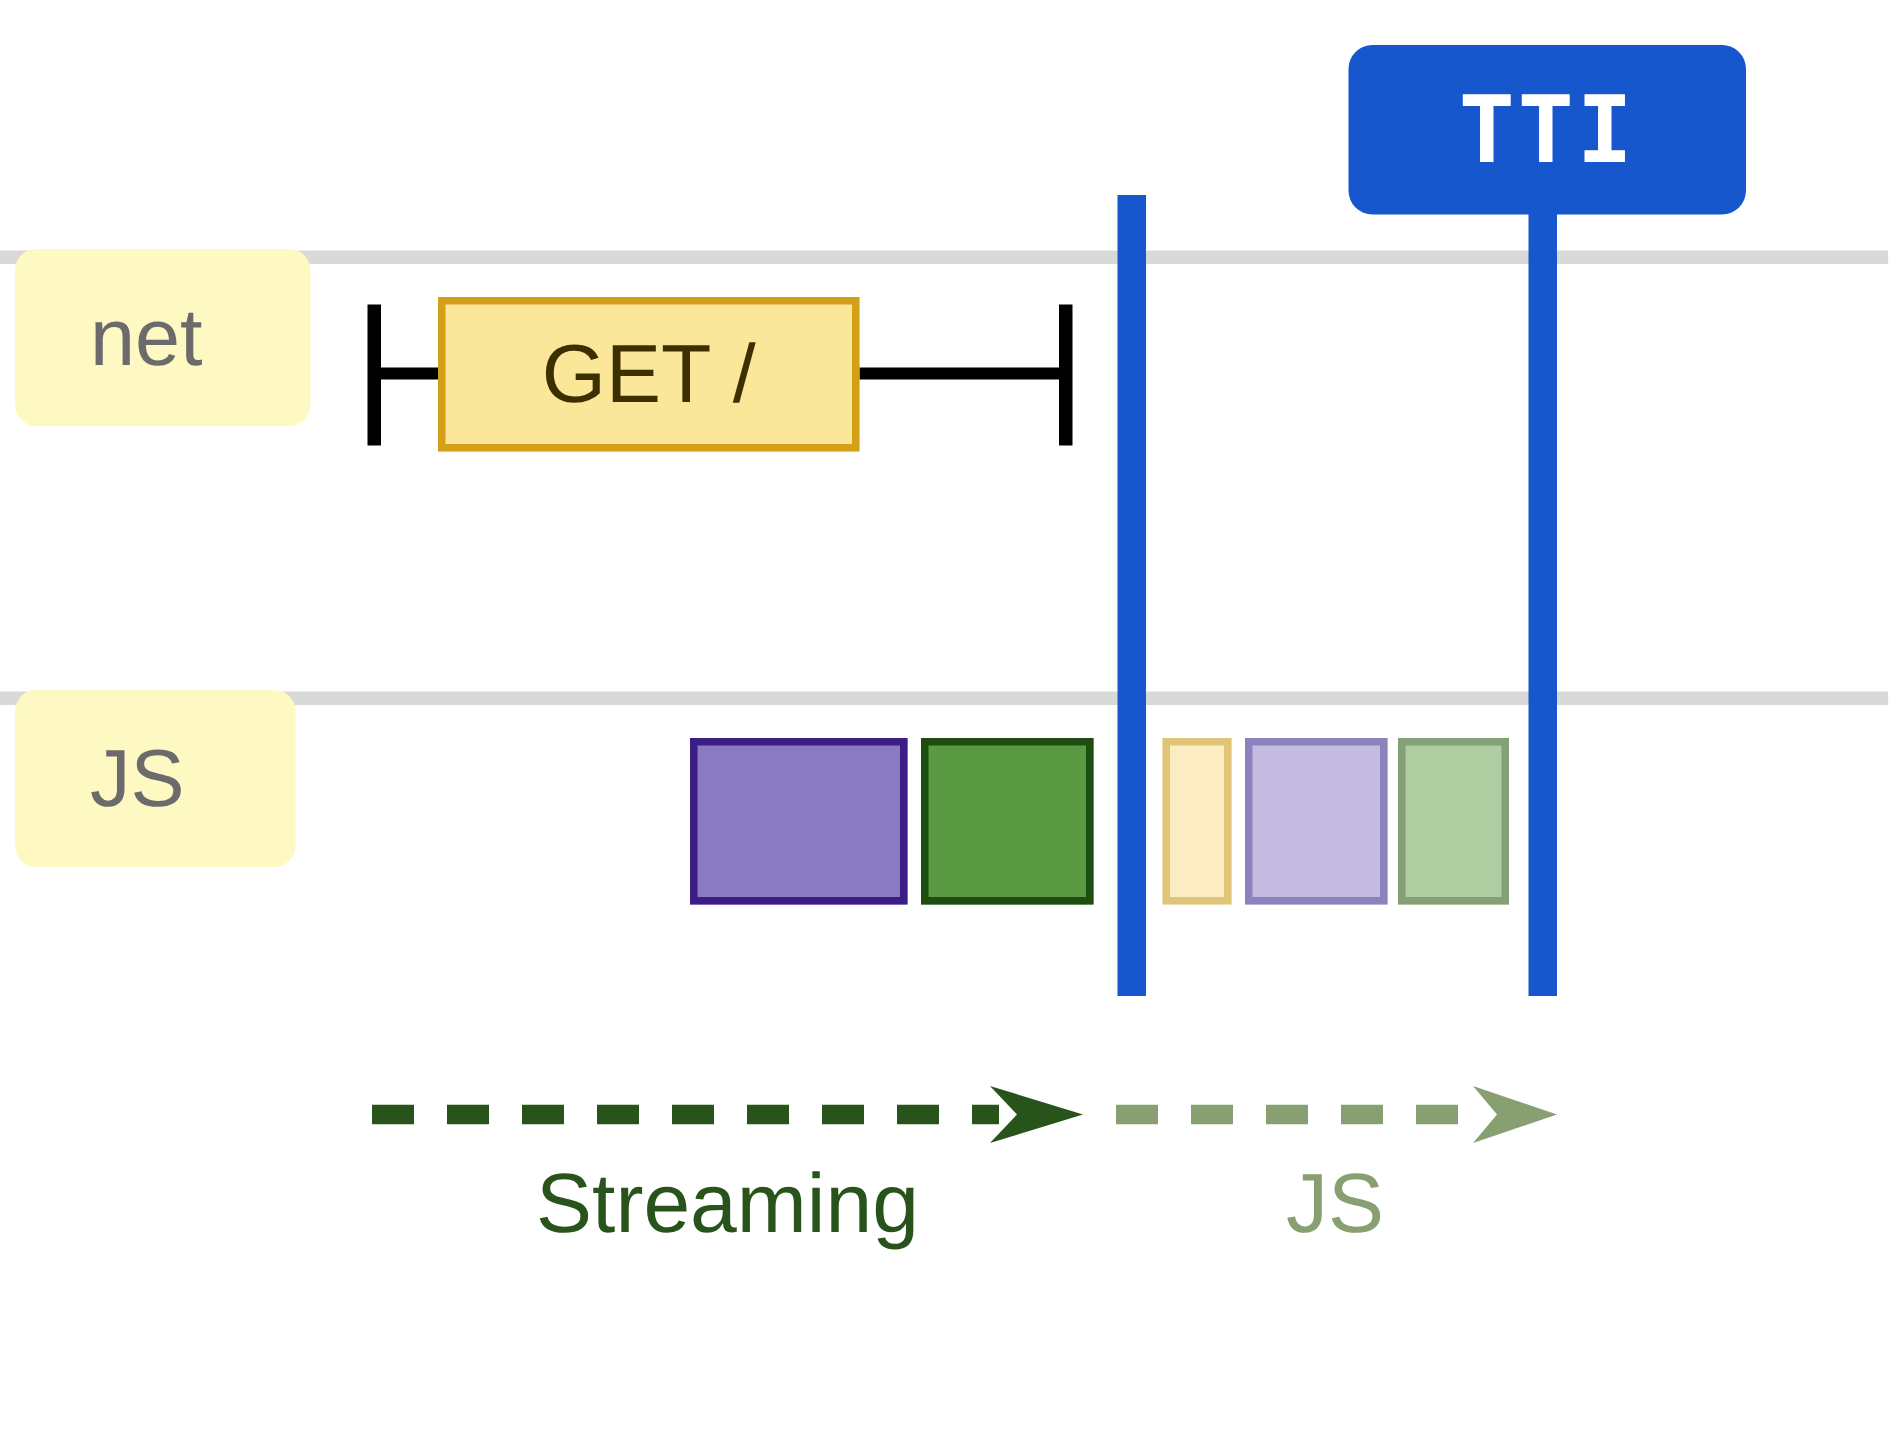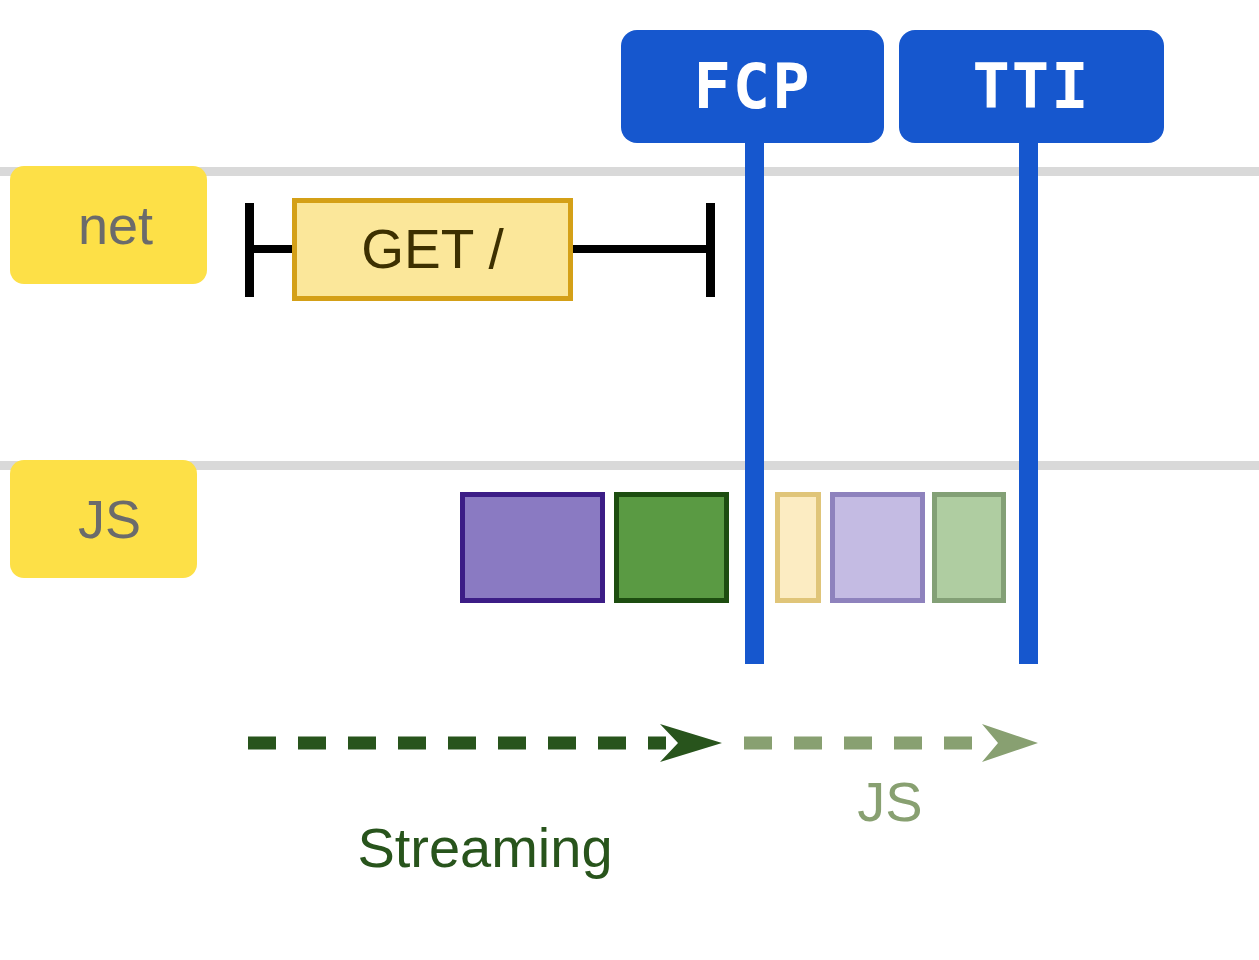--- a/index.html
+++ b/index.html
@@ -24,26 +24,26 @@
     position: absolute;
     height: 9px;
     background: #d9d9d9;
   }
   #rule-net { left: 0px;  top: 167px; width: 1259px; }
   #rule-js  { left: 0px;  top: 461px; width: 1259px; }
 
   
   .track-pill {
     position: absolute;
-    background: #fde047;
+    background: #fef9c3;
     border-radius: 14px;
     color: #6b6b6b;
     display: flex;
     align-items: center;
-    padding-left: 68px;
+    padding-left: 50px;
     box-sizing: border-box;
     font-size: 54px;
     line-height: 1;
     letter-spacing: 0px;
   }
   #pill-net { left: 10px; top: 166px; width: 197px; height: 118px; }
   #pill-js  { left: 10px; top: 460px; width: 187px; height: 118px; }
 
   
   .cap {
@@ -124,21 +124,20 @@
 
   .anno-caption {
     position: absolute;
     text-align: center;
     line-height: 1.13;
     font-size: 56px;
   }
   #caption-streaming {
     left: 250px; top: 770px; width: 470px;
     color: #28541c;
-    margin-top: 46px;
   }
   #caption-optional {
     left: 700px; top: 770px; width: 380px;
     color: #88a071;
   }
 </style>
 </head>
 <body>
 
 <div id="stage">
@@ -164,23 +163,20 @@
       <div class="js-block" style="left: 460px; width: 145px; background: rgb(138, 122, 194); border-color: rgb(60, 29, 134);"></div>
       <div class="js-block" style="left: 614px; width: 115px; background: rgb(90, 154, 67); border-color: rgb(29, 77, 16);"></div>
       <div class="js-block" style="left: 775px; width: 46px; background: rgb(252, 236, 194); border-color: rgb(224, 197, 121);"></div>
       <div class="js-block" style="left: 830px; width: 95px; background: rgb(196, 187, 227); border-color: rgb(142, 130, 189);"></div>
       <div class="js-block" style="left: 932px; width: 74px; background: rgb(175, 205, 161); border-color: rgb(131, 160, 118);"></div>
     </div>
 
   <div class="marker-line" id="line-fcp" style="background: rgb(22, 87, 206);"></div>
   <div class="marker-line" id="line-tti" style="background: rgb(22, 87, 206);"></div>
 
-  <div class="marker-badge" id="badge-fcp" style="background: rgb(22, 87, 206); color: rgb(255, 255, 255);">
-    <span>FCP</span>
-  </div>
   <div class="marker-badge" id="badge-tti" style="background: rgb(22, 87, 206); color: rgb(255, 255, 255);">
     <span>TTI</span>
   </div>
 
   <svg class="anno-arrow" id="arrow-streaming" viewBox="0 0 478 42">
     <line x1="2" y1="21" x2="420" y2="21" stroke="#28541c" stroke-width="13" stroke-dasharray="28 22" stroke-linecap="butt"></line>
     <path d="M 414 2 L 476 21 L 414 40 L 432 21 Z" fill="#28541c"></path>
   </svg>
 
   <svg class="anno-arrow" id="arrow-optional" viewBox="0 0 298 42">

